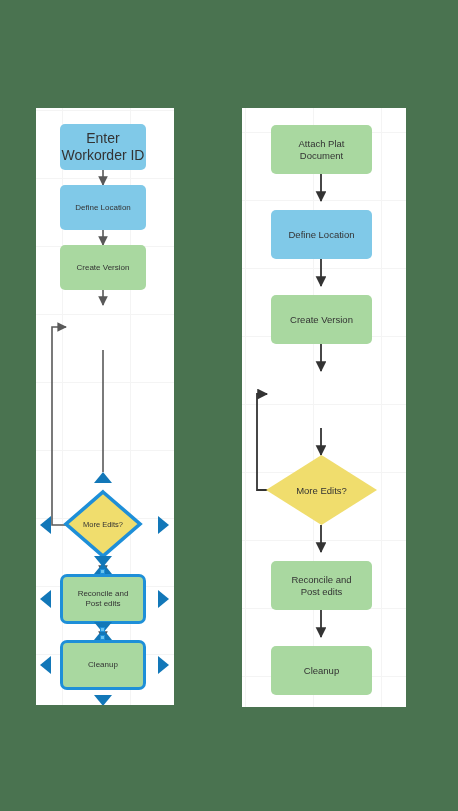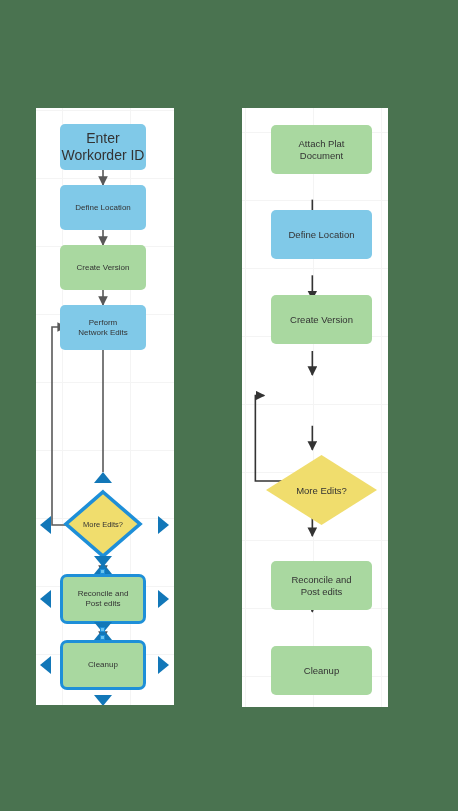--- a/index.html
+++ b/index.html
@@ -164,22 +164,20 @@
       <line x1="67" y1="516" x2="67" y2="532" stroke="#595959" stroke-width="1.6" marker-end="url(#arrL)"></line>
     </svg>
 
     <div class="node blue" style="left:24px; top:16px; width:86px; height:46px; font-size:14px;">Enter
 Workorder ID</div>
 
     <div class="node blue" style="left:24px; top:77px; width:86px; height:45px; font-size:8px;">Define Location</div>
 
     <div class="node green" style="left:24px; top:137px; width:86px; height:45px; font-size:8px;">Create Version</div>
 
-    <div class="node blue" style="left:24px; top:197px; width:86px; height:45px; font-size:8px;">Perform
-Network Edits</div>
 
     <div class="diamond-wrap" style="left:28px; top:382px; width:78px; height:68px;">
       <svg width="78" height="68" viewBox="0 0 78 68">
         <polygon points="39,2 76,34 39,66 2,34" fill="#f0dd6d" stroke="#1e8fd8" stroke-width="3.6"></polygon>
       </svg>
       <div class="diamond-label" style="font-size:7.5px;">More Edits?</div>
     </div>
 
     <div class="node green selected" style="left:24px; top:466px; width:86px; height:50px; font-size:8px;">Reconcile and
 Post edits</div>
@@ -201,21 +199,21 @@
     <div class="handle down" style="left:58px; top:448px;"></div>
     <div class="handle up" style="left:58px; top:455px;"></div>
     <div class="handle down" style="left:58px; top:514px;"></div>
     <div class="handle up" style="left:58px; top:521px;"></div>
 
     <div class="grip" style="left:64px; top:461px;"></div>
     <div class="grip" style="left:64px; top:519px;"></div>
     <div class="grip" style="left:64px; top:527px;"></div>
   </div>
 
-  <div class="canvas-panel" style="left:242px; top:108px; width:146px; height:599px;">
+  <div class="canvas-panel" style="left:242px; top:108px; width:164px; height:599px;">
 
     <div class="gridlines">
       <div class="gv" style="left:3px;"></div>
       <div class="gv" style="left:71px;"></div>
       <div class="gv" style="left:139px;"></div>
       <div class="gh" style="top:24px;"></div>
       <div class="gh" style="top:92px;"></div>
       <div class="gh" style="top:160px;"></div>
       <div class="gh" style="top:228px;"></div>
       <div class="gh" style="top:296px;"></div>

